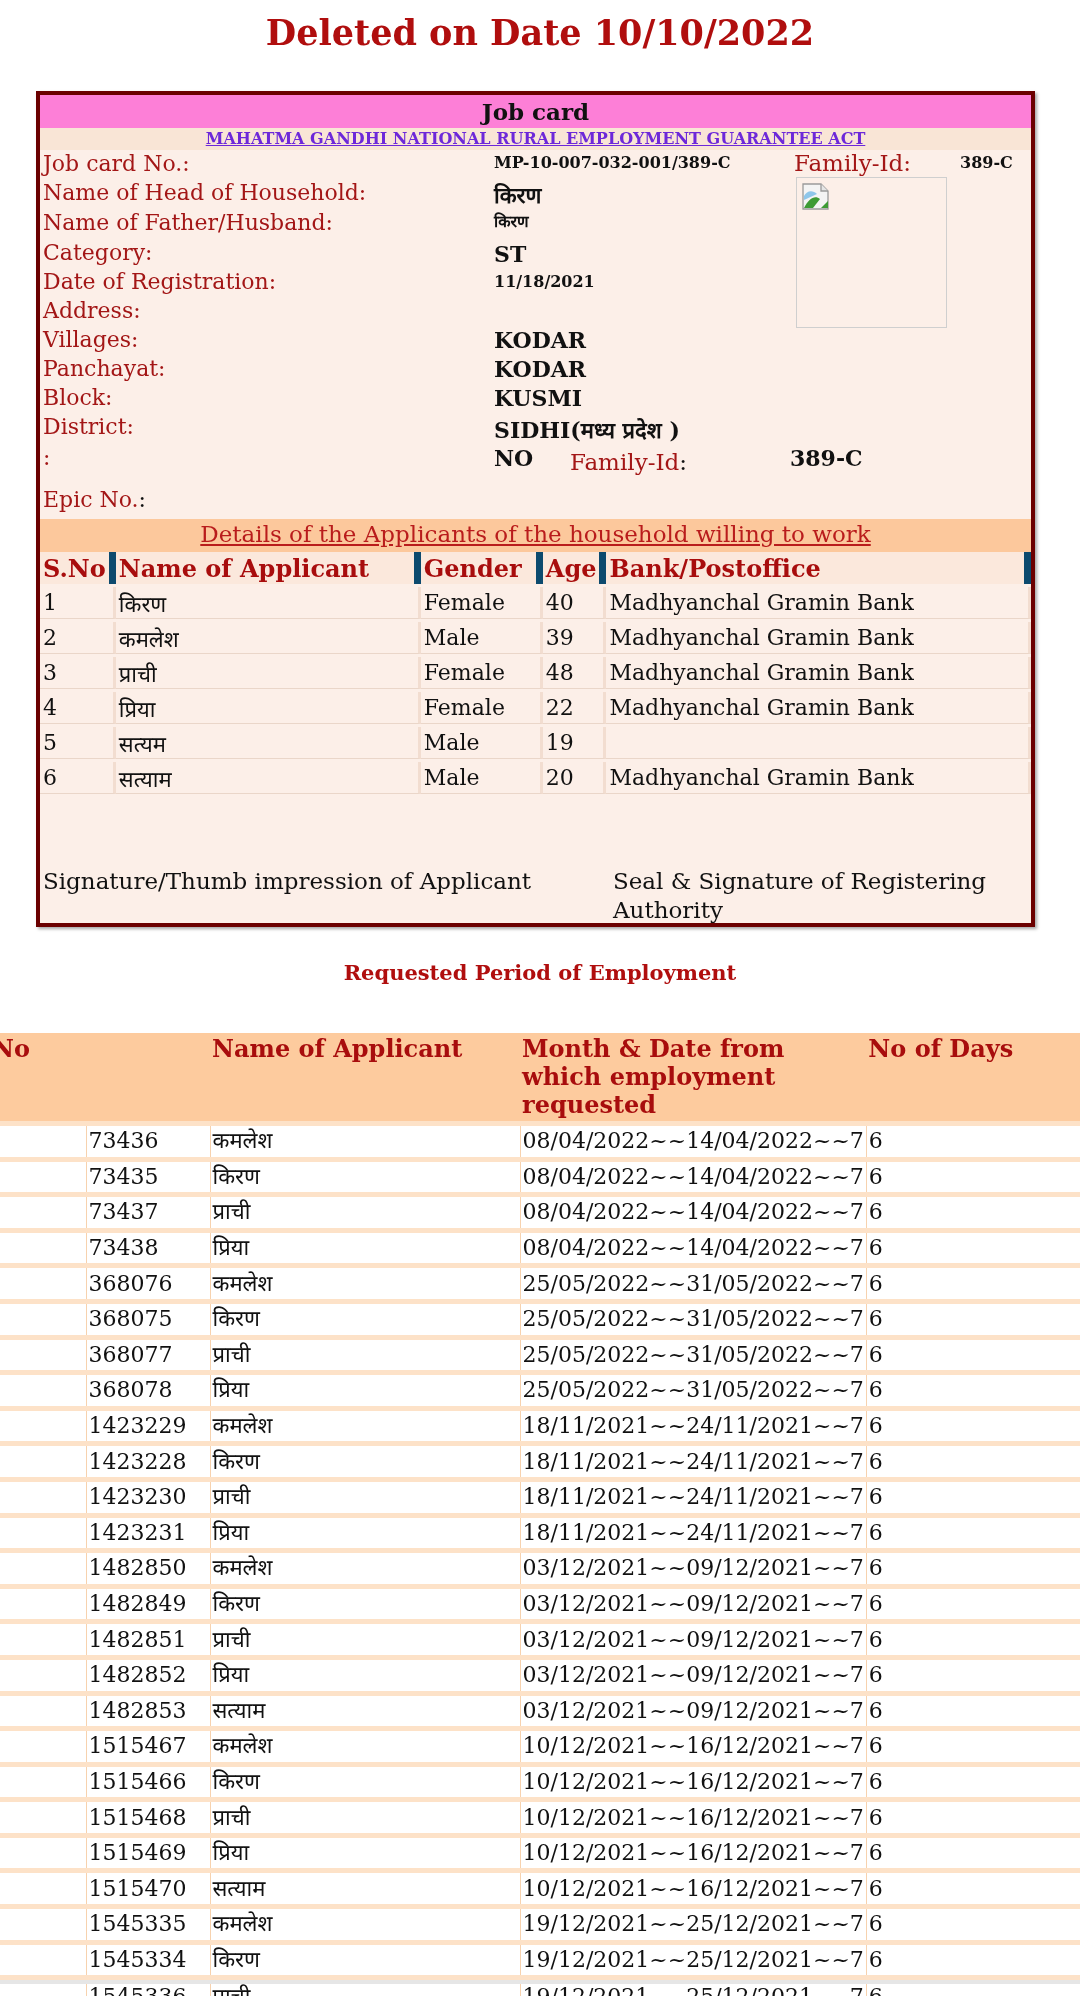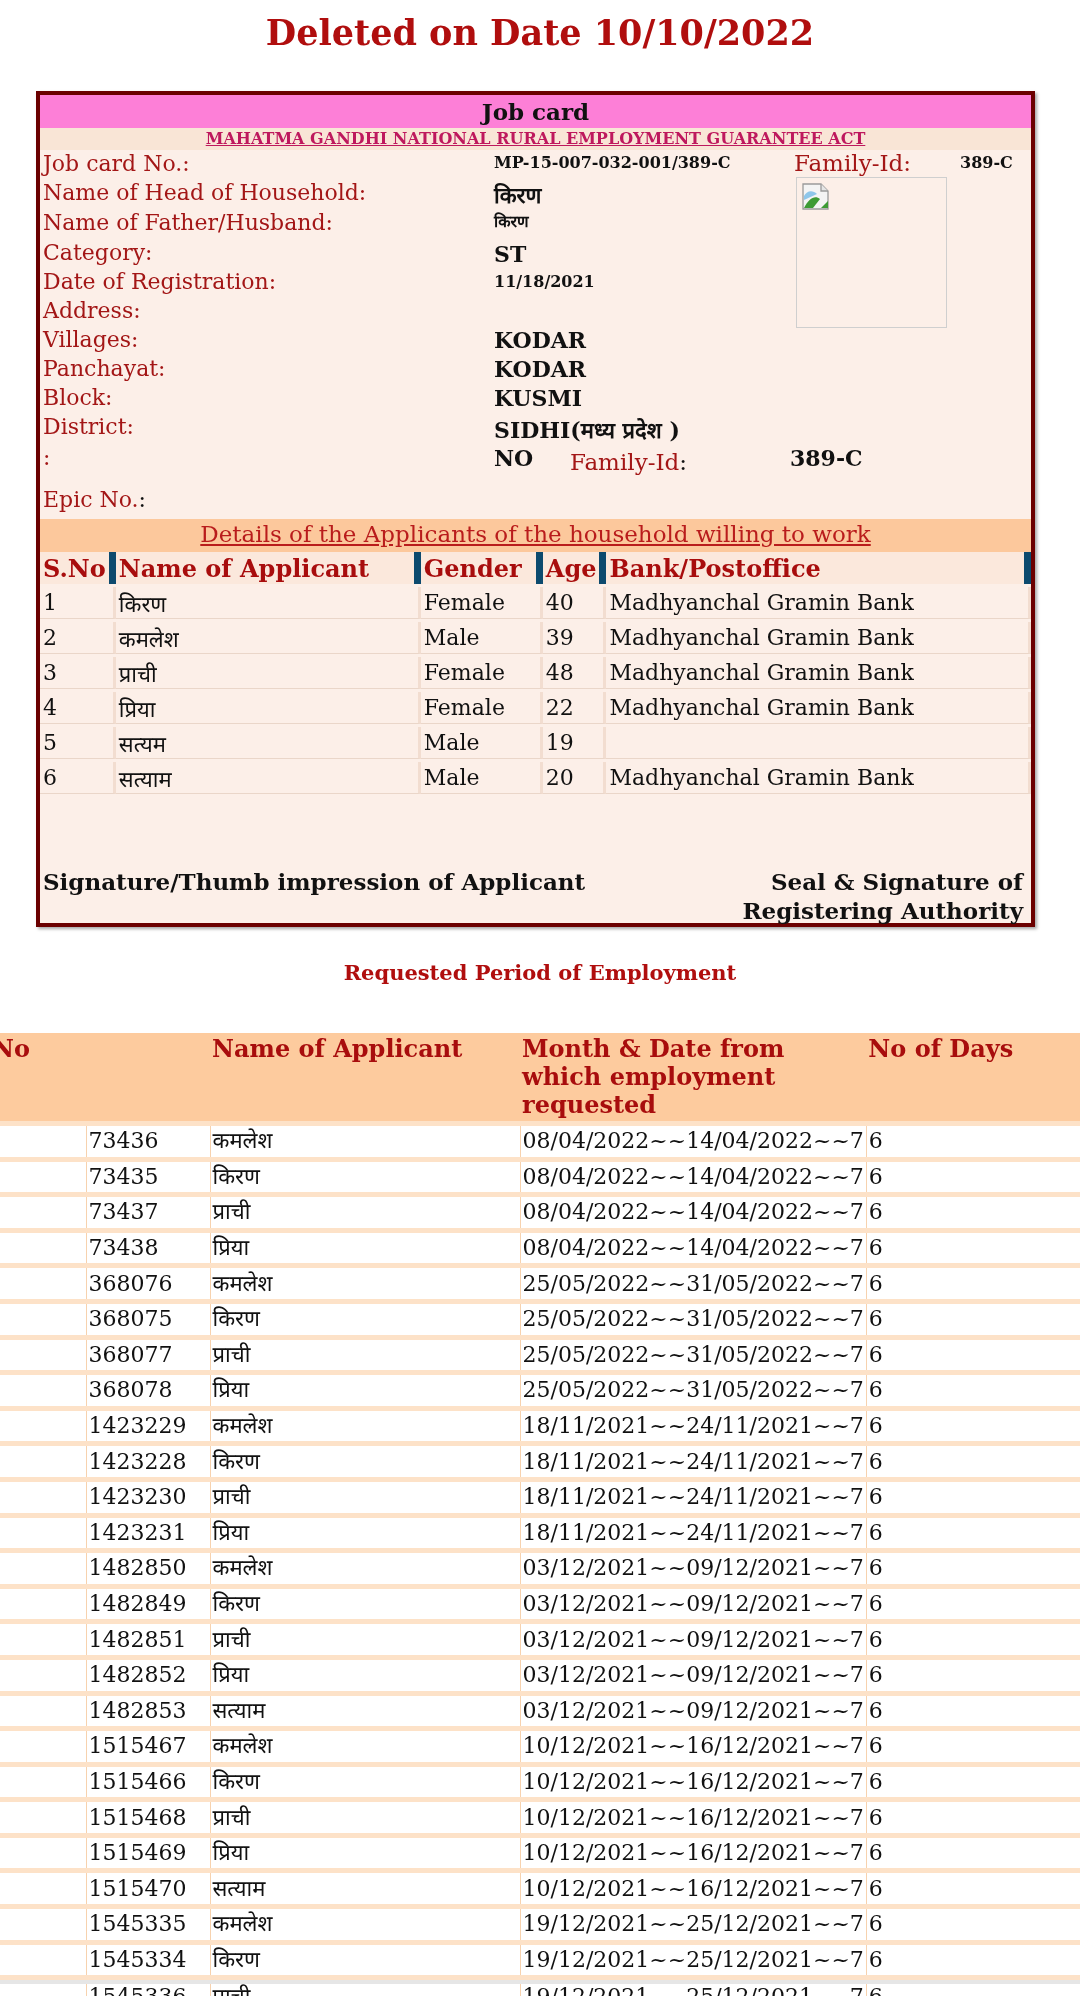--- a/index.html
+++ b/index.html
@@ -15,21 +15,21 @@
     position: absolute; left: 36px; top: 91px; width: 999px; height: 836px;
     border: 4px solid #6b0000; background: #fcefe8;
     box-shadow: 2px 2px 3px rgba(0,0,0,0.35);
   }
   .jc-head {
     position: absolute; left: 0; top: 0; width: 100%; height: 33px; background: #fd7fd7;
     text-align: center; font-size: 23px; font-weight: bold; line-height: 33px; color: #111;
   }
   .jc-act {
     position: absolute; left: 0; top: 33px; width: 100%; height: 22px; background: #f9e5d6;
-    text-align: center; font-size: 16px; font-weight: bold; color: #be185d;
+    text-align: center; font-size: 16px; font-weight: bold; color: #6d28d9;
     text-decoration: underline; line-height: 22px;
   }
   .lbl { position: absolute; left: 3px; font-size: 22px; color: #a31616; white-space: nowrap; }
   .val { position: absolute; left: 454px; font-weight: bold; color: #111; white-space: nowrap; }
   .v-sm { font-size: 16px; }
   .v-md { font-size: 22px; }
   .fam-lbl { position: absolute; font-size: 23px; color: #a31616; white-space: nowrap; }
   .fam-val { position: absolute; font-size: 16px; font-weight: bold; white-space: nowrap; }
   .photo {
     position: absolute; left: 756px; top: 82px; width: 151px; height: 151px;
@@ -43,21 +43,21 @@
   }
   table.apps { position: absolute; left: 0; top: 454px; width: 100%; border-collapse: separate; border-spacing: 0 3px; }
   table.apps th {
     text-align: left; font-size: 24px; font-weight: bold; color: #a80d0d; background: #fbe8dc;
     height: 32px; padding: 0 3px; border-right: 7px solid #0c4a6e;
   }
   table.apps td {
     font-size: 22px; color: #111; background: #fcefe8; height: 32px; padding: 0 3px;
     border-right: 3px solid #f2ddd0; border-bottom: 1px solid #ead6c9;
   }
-  .sig { position: absolute; top: 772px; font-size: 23px; font-weight: bold; color: #111; line-height: 29px; text-align: right; }
+  .sig { position: absolute; top: 772px; font-size: 23px; font-weight: normal; color: #111; line-height: 29px; }
 
   .req-title {
     position: absolute; top: 960px; left: 0; width: 1080px; text-align: center;
     font-size: 21px; font-weight: bold; color: #b00e0e;
   }
   table.req { position: absolute; left: -2px; top: 1033px; width: 1084px; border-collapse: collapse; }
   table.req th {
     background: #fdcb9e; text-align: left; vertical-align: top; font-size: 24px; font-weight: bold; color: #a80d0d;
     padding: 2px 2px; height: 62px; line-height: 28px;
   }
@@ -71,21 +71,21 @@
 </head>
 <body>
 
 <div class="deleted-title">Deleted on Date 10/10/2022</div>
 
 <div class="jobcard">
   <div class="jc-head">Job card</div>
   <div class="jc-act">MAHATMA GANDHI NATIONAL RURAL EMPLOYMENT GUARANTEE ACT</div>
 
   <div class="lbl" style="top:56px">Job card No.:</div>
-  <div class="val v-sm" style="top:58px">MP-15-007-032-001/389-C</div>
+  <div class="val v-sm" style="top:58px">MP-10-007-032-001/389-C</div>
   <div class="fam-lbl" style="left:754px;top:55px">Family-Id:</div>
   <div class="fam-val" style="left:920px;top:58px">389-C</div>
 
   <div class="photo">
     <svg class="broken" viewBox="0 0 29 29">
       <path d="M2 2 H20 L27 9 V27 H2 Z" fill="#f4f4f4" stroke="#9a9a9a" stroke-width="1.3"></path>
       <path d="M20 2 V9 H27" fill="#e6e6e6" stroke="#9a9a9a" stroke-width="1.3"></path>
       <path d="M3 26 C8 16 14 13 19 17 L12 26 Z" fill="#3d9b35"></path>
       <path d="M3 14 C6 8 12 8 16 12 L3 18 Z" fill="#8ec6ea"></path>
       <path d="M20 26 L27 19 V26 Z" fill="#3d9b35"></path>

